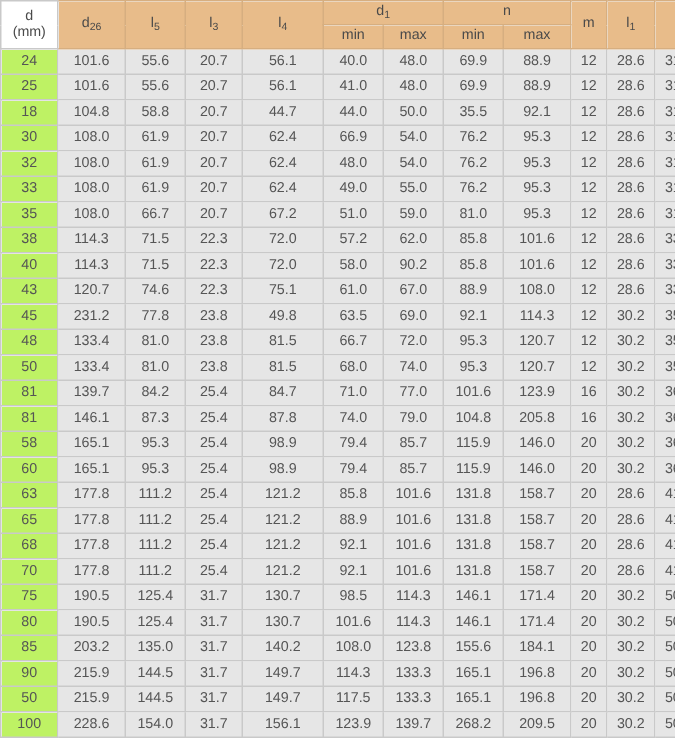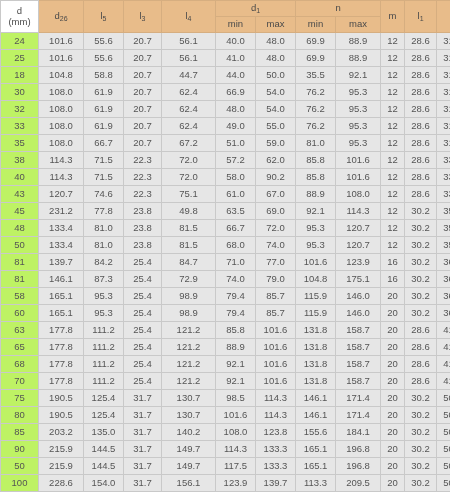--- a/index.html
+++ b/index.html
@@ -298,25 +298,25 @@
         <td>123.9</td>
         <td>16</td>
         <td>30.2</td>
         <td>36.5</td>
       </tr>
       <tr>
         <td class="dcol">81</td>
         <td>146.1</td>
         <td>87.3</td>
         <td>25.4</td>
-        <td>72.9</td>
+        <td>87.8</td>
         <td>74.0</td>
         <td>79.0</td>
         <td>104.8</td>
-        <td>175.1</td>
+        <td>205.8</td>
         <td>16</td>
         <td>30.2</td>
         <td>36.5</td>
       </tr>
       <tr>
         <td class="dcol">58</td>
         <td>165.1</td>
         <td>95.3</td>
         <td>25.4</td>
         <td>98.9</td>
@@ -469,20 +469,20 @@
         <td>50.8</td>
       </tr>
       <tr>
         <td class="dcol">100</td>
         <td>228.6</td>
         <td>154.0</td>
         <td>31.7</td>
         <td>156.1</td>
         <td>123.9</td>
         <td>139.7</td>
-        <td>113.3</td>
+        <td>268.2</td>
         <td>209.5</td>
         <td>20</td>
         <td>30.2</td>
         <td>50.8</td>
       </tr>
     </tbody>
 </table>
 
 </body></html>

